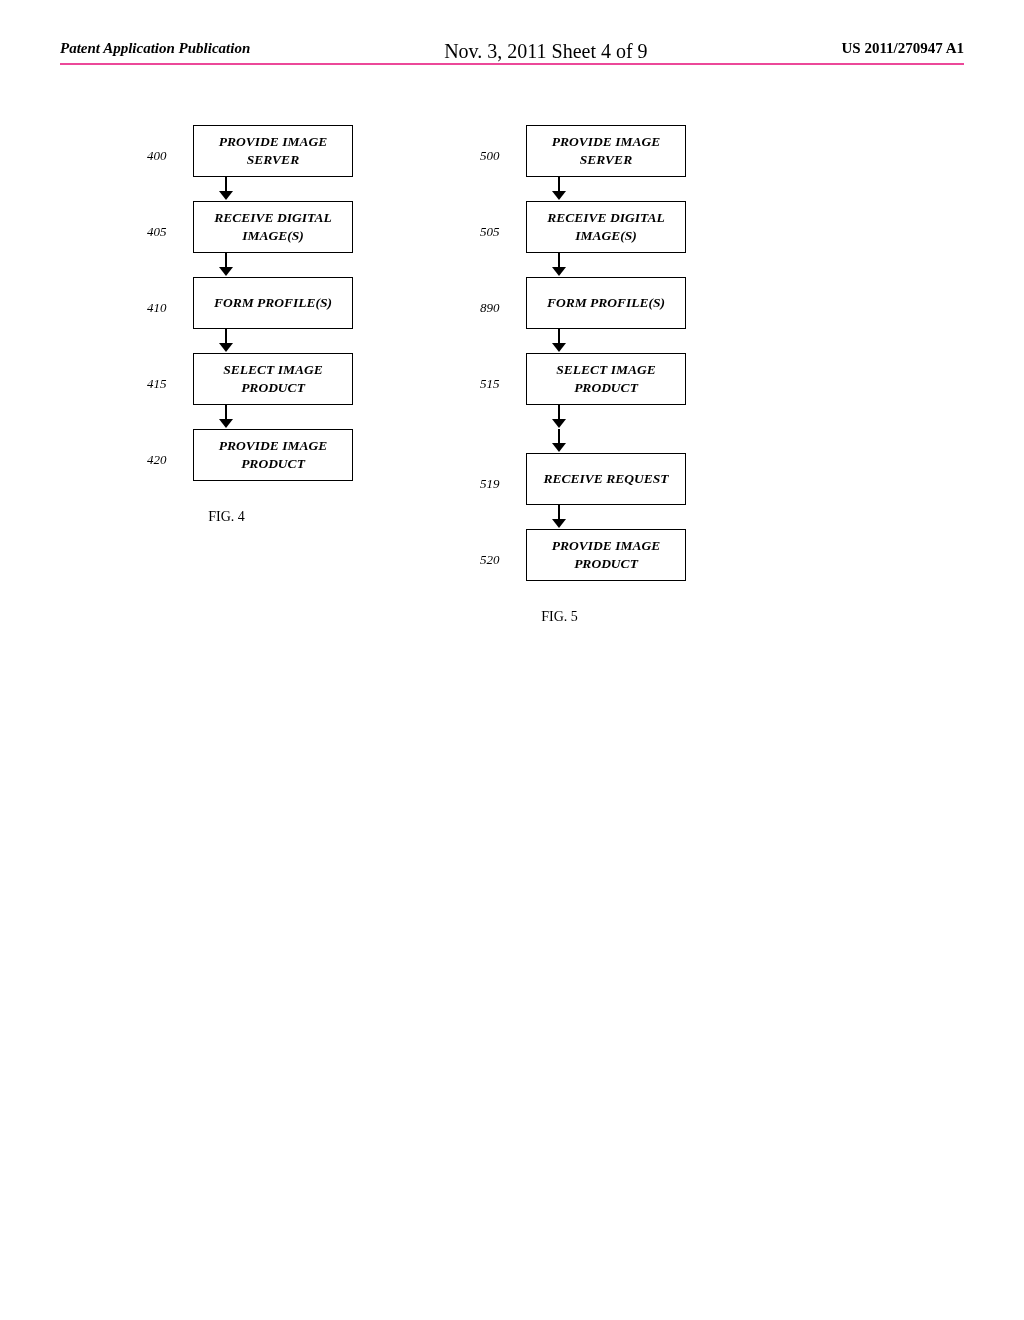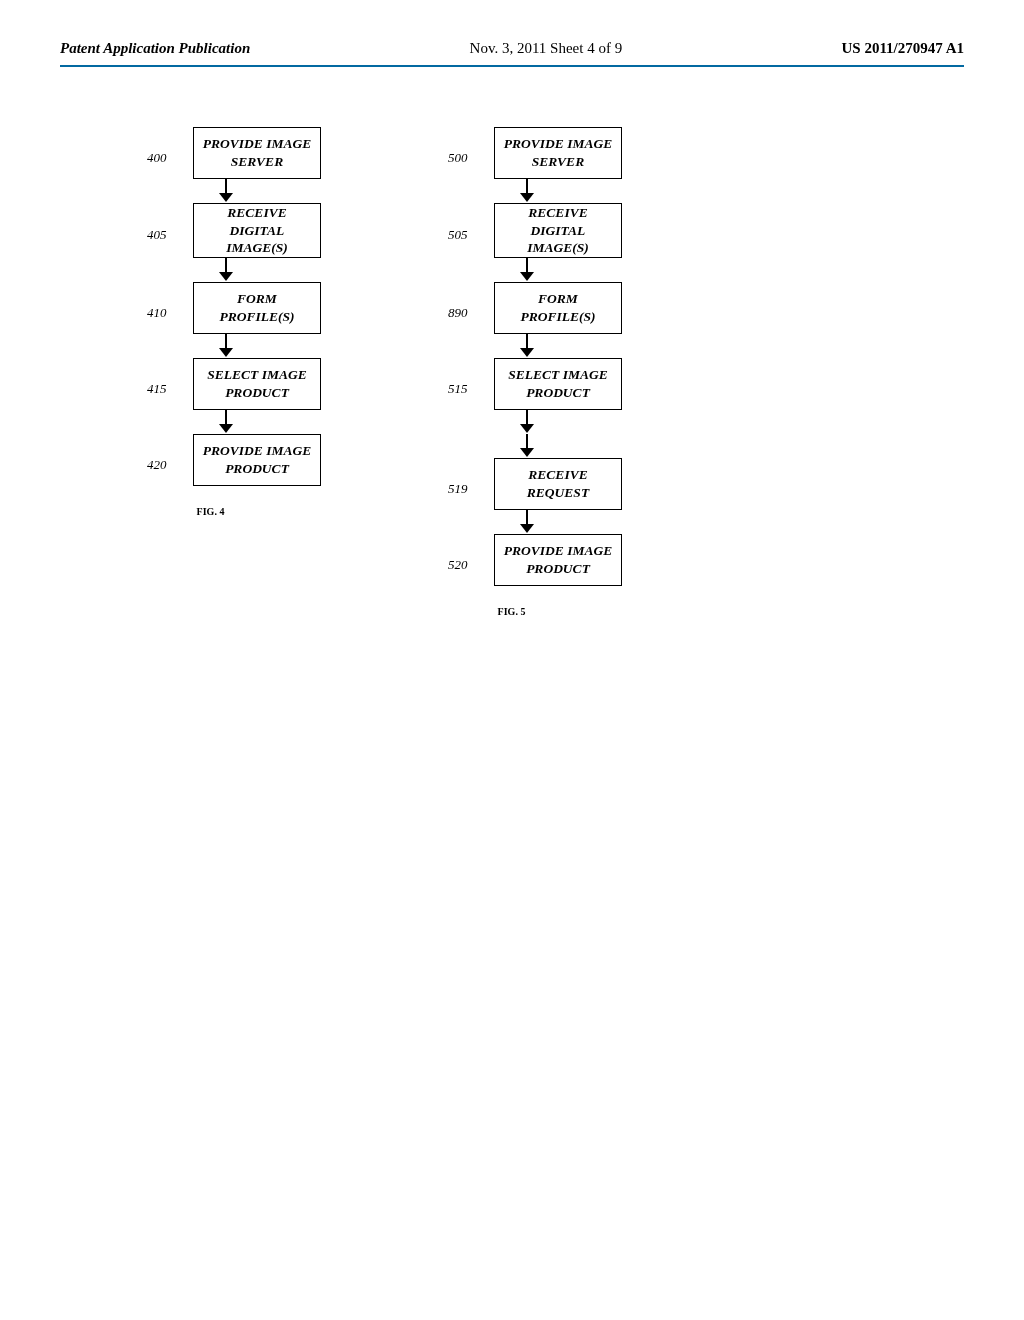--- a/index.html
+++ b/index.html
@@ -16,31 +16,30 @@
       min-height: 1320px;
       background: #fff;
       padding: 40px 60px;
     }
 
     
     .header {
       display: flex;
       justify-content: space-between;
       align-items: flex-start;
-      border-bottom: 2px solid #0369a1;
-      padding-bottom: 8px;
+      border-bottom: 2px solid #ec4899;
       margin-bottom: 36px;
     }
     .header-left {
       font-size: 15px;
       font-weight: bold;
       font-style: italic;
     }
     .header-center {
-      font-size: 15px;
+      font-size: 20px;
       text-align: center;
     }
     .header-right {
       font-size: 15px;
       font-weight: bold;
     }
 
     
     .diagrams-row {
       display: flex;
@@ -75,21 +74,21 @@
       margin-right: 6px;
       white-space: nowrap;
       display: flex;
       align-items: flex-start;
       padding-top: 10px;
       margin-left: 47px;
     }
 
     .step-box {
       border: 1.5px solid #000;
-      width: 128px;
+      width: 160px;
       min-height: 52px;
       display: flex;
       align-items: center;
       justify-content: center;
       text-align: center;
       font-style: italic;
       font-weight: bold;
       font-size: 13.5px;
       line-height: 1.3;
       padding: 0 8px;
@@ -120,23 +119,23 @@
       left: 73px;
       top: 14px;
       width: 0;
       height: 0;
       border-left: 7px solid transparent;
       border-right: 7px solid transparent;
       border-top: 9px solid #000;
     }
 
     .fig-label {
-      font-size: 10px;
-      font-weight: bold;
-      margin-top: 20px;
+      font-size: 14px;
+      font-weight: normal;
+      margin-top: 28px;
       text-align: center;
       width: 100%;
     }
   </style>
 </head>
 <body>
 
 <div class="page">
 
   <div class="header">

